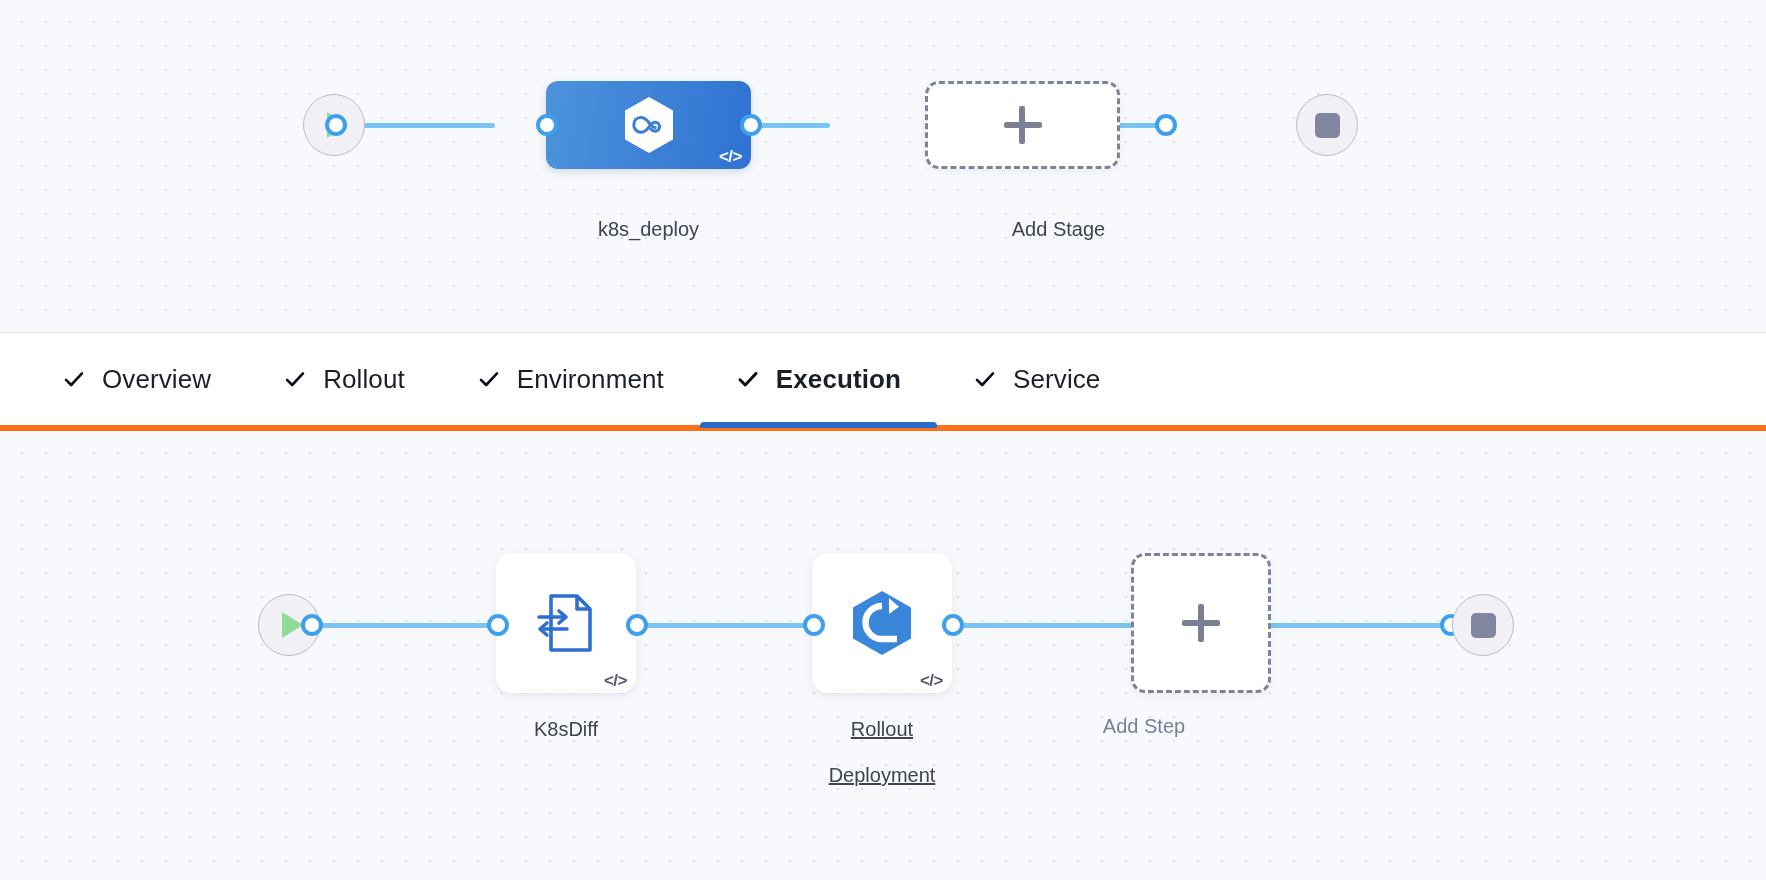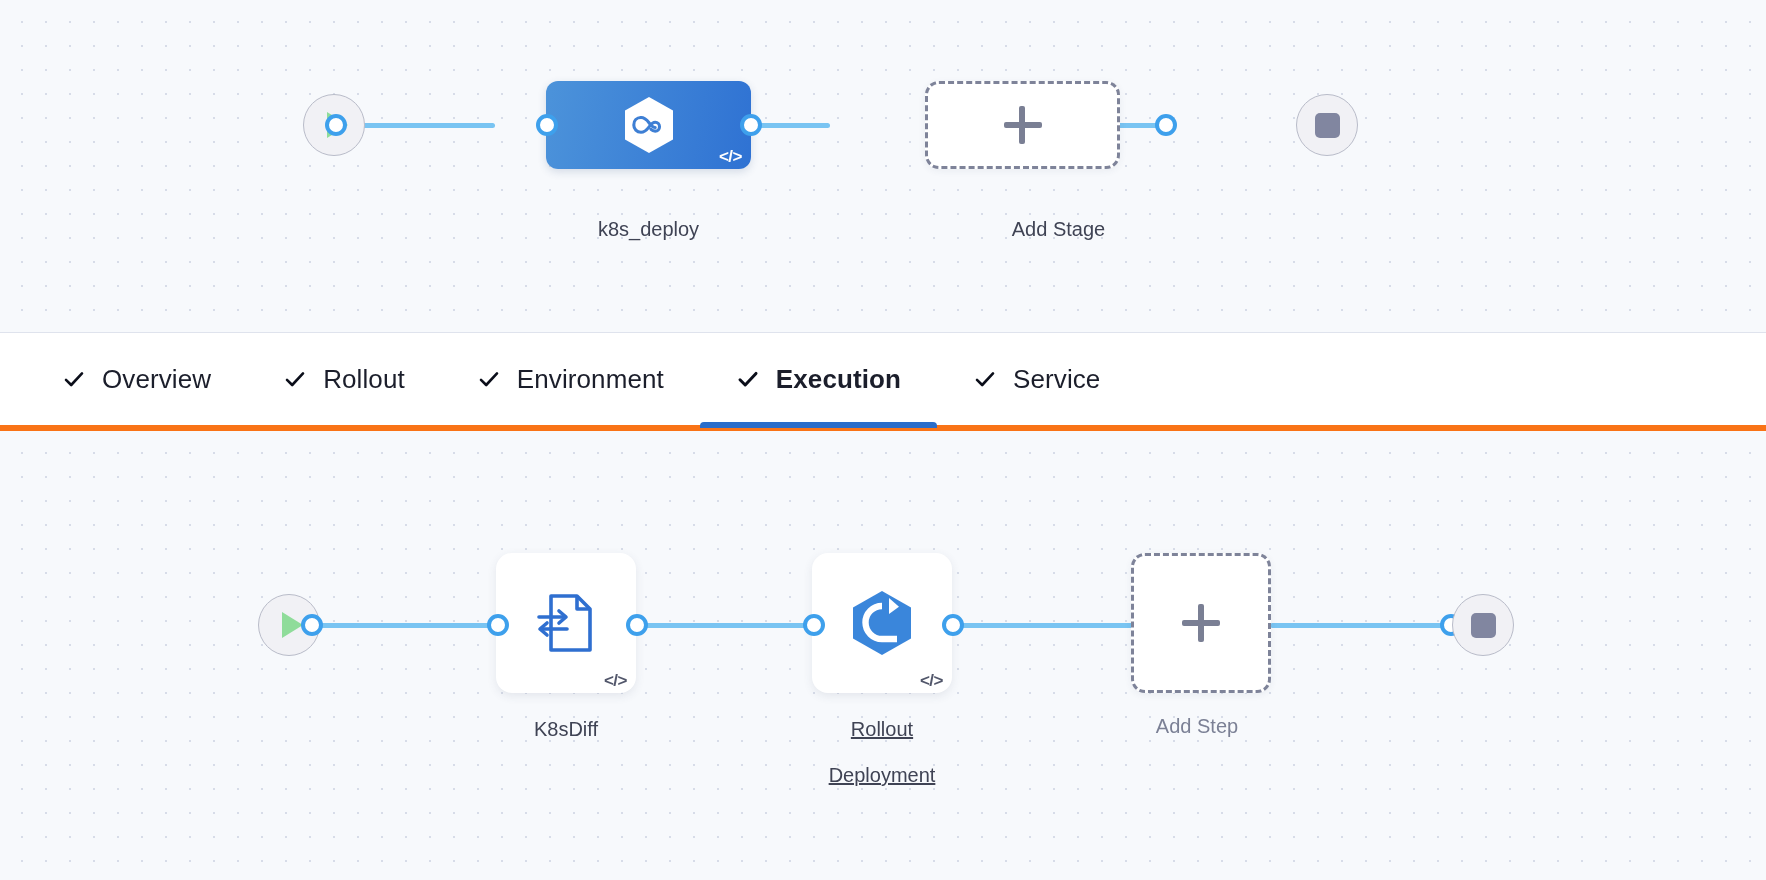--- a/index.html
+++ b/index.html
@@ -302,21 +302,21 @@
     <div class="port" style="left:803px; top:183px;"></div>
     <div class="port" style="left:942px; top:183px;"></div>
     <div class="caption" style="left:752px; top:275px; width:260px;text-decoration:underline;">Rollout
 Deployment</div>
 
     <div class="node" style="left:1131px; top:122px;">
       <div class="add-box" style="width:140px; height:140px;">
         <div class="plus"></div>
       </div>
     </div>
-    <div class="caption muted" style="left:1067px; top:272px; width:260px;">Add Step</div>
+    <div class="caption muted" style="left:1014px; top:272px; width:260px;">Add Step</div>
 
     <div class="port" style="left:1440px; top:183px;"></div>
     <div class="node" style="left:1452px; top:163px;">
       <div class="terminal">
         <div class="stop-sq"></div>
       </div>
     </div>
   </div>
 
 </div>

